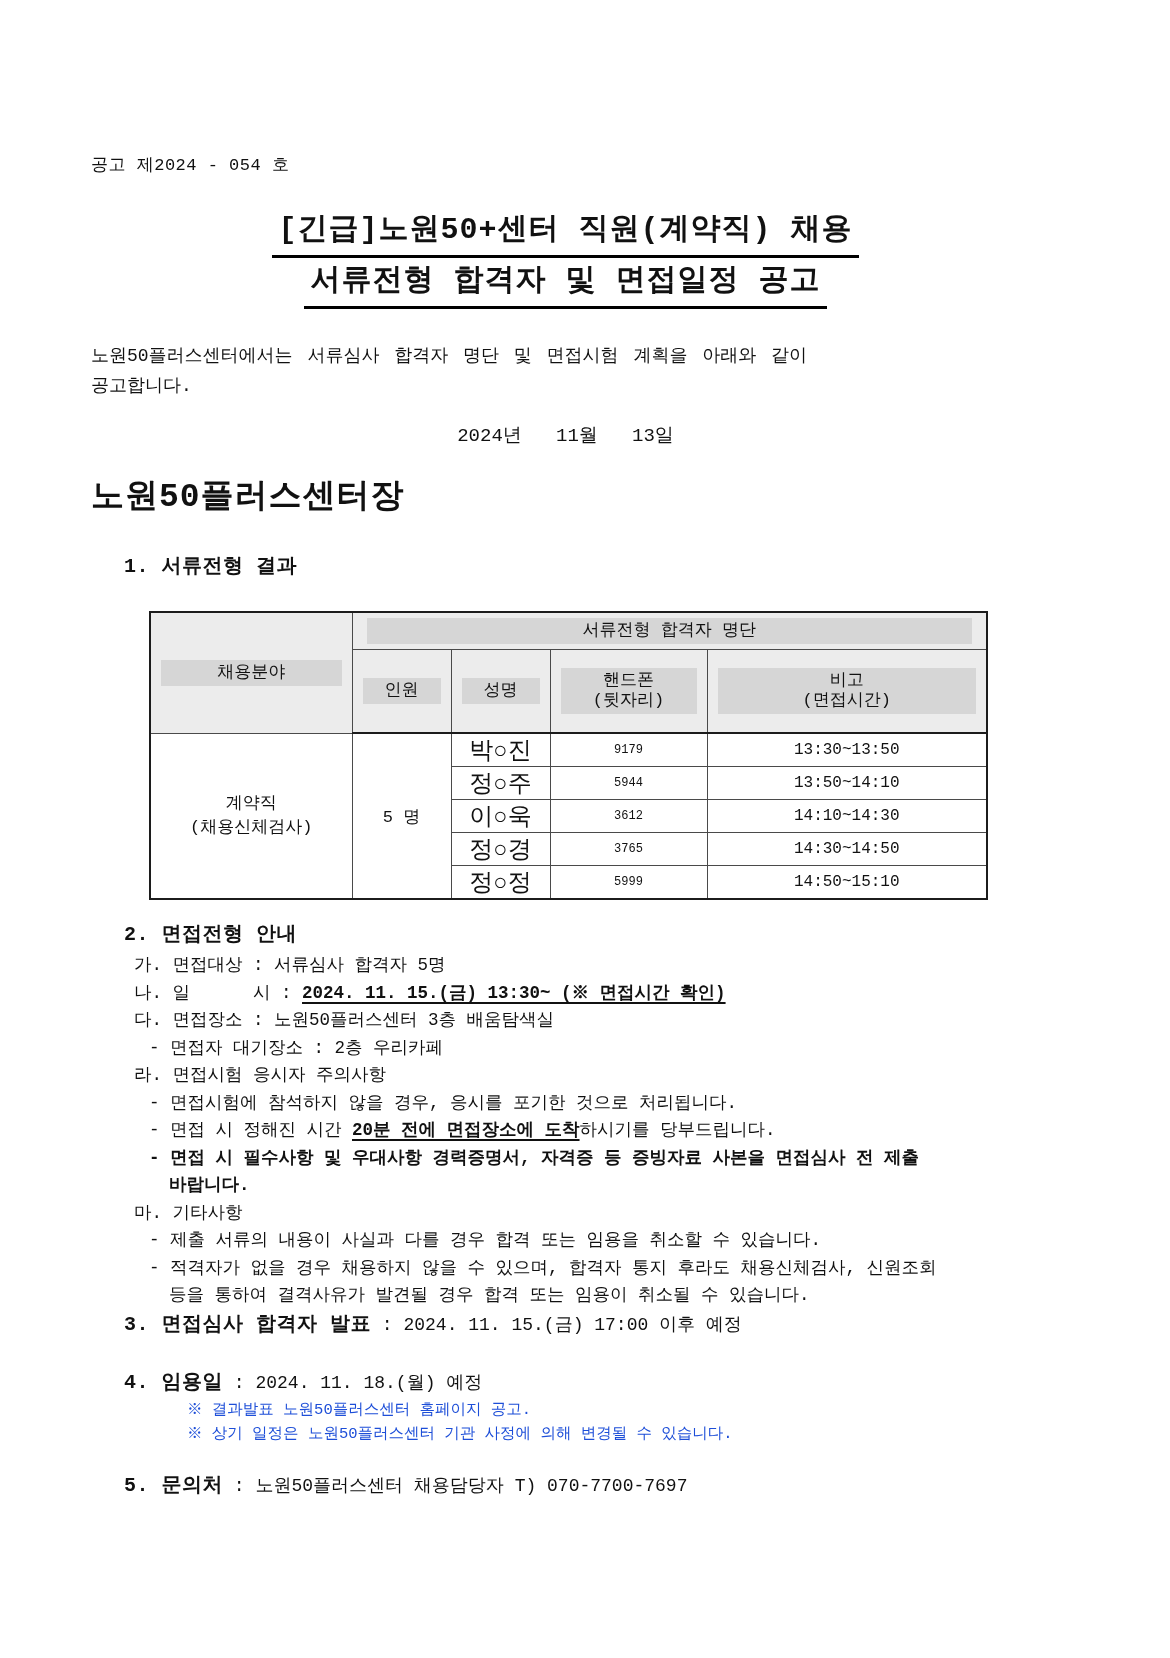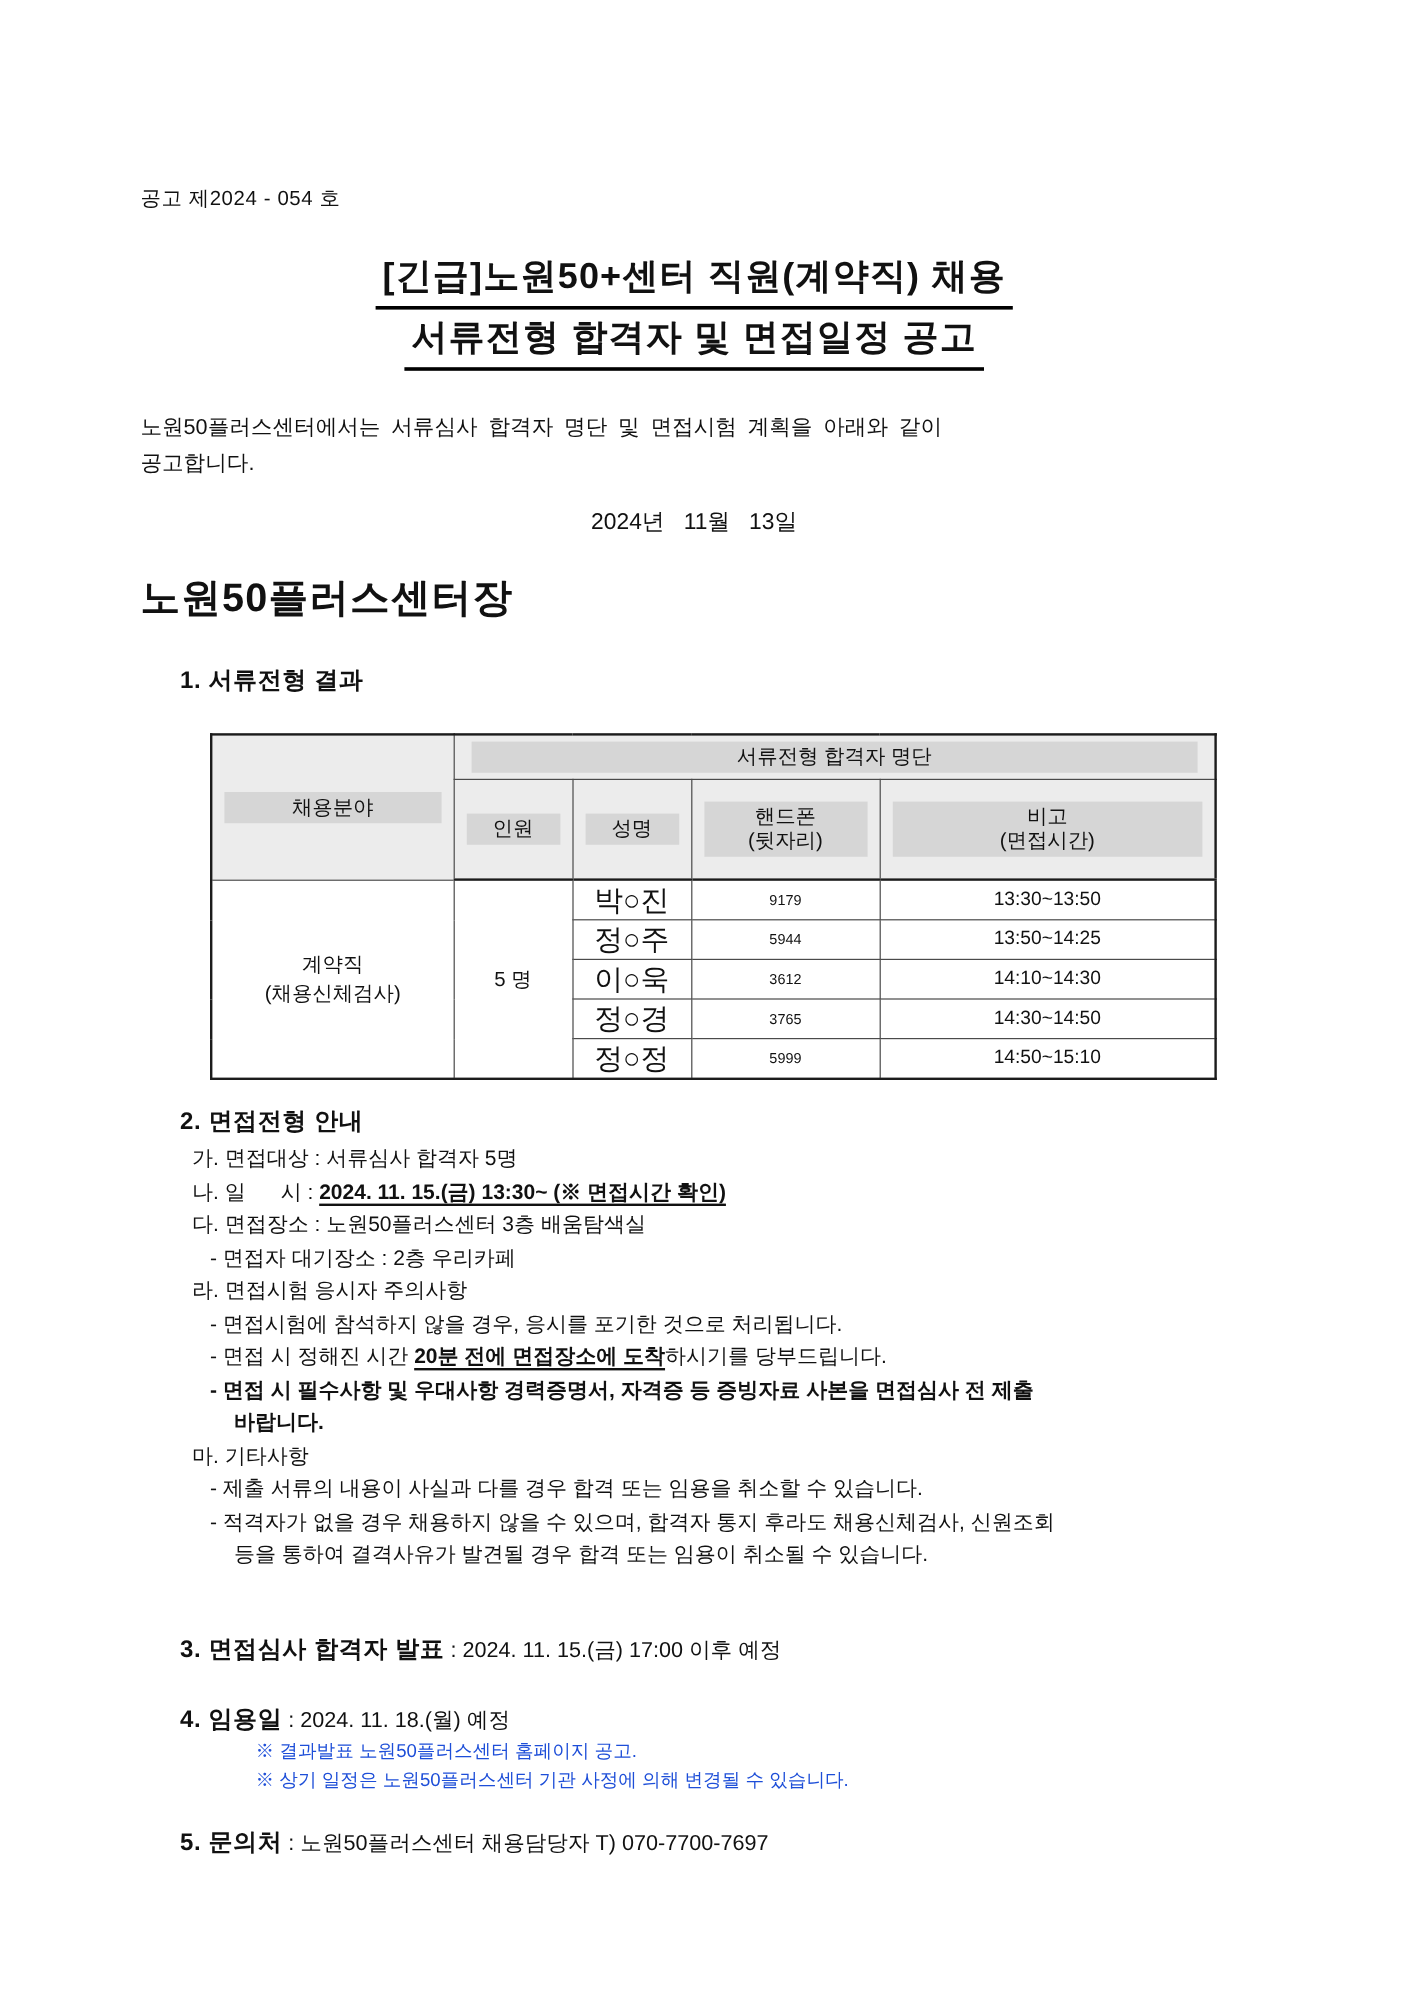--- a/index.html
+++ b/index.html
@@ -1,24 +1,24 @@
 <!DOCTYPE html>
 <html lang="ko"><head>
 <meta charset="utf-8">
 <style>
   html,body{margin:0;padding:0;background:#fff;}
   .sheet{
     position:relative;
     width:1170px;height:1634px;
     background:#ffffff;
-    font-family:Liberation Sans, sans-serif;
+    font-family:Liberation Mono, monospace;
     color:#111;
     overflow:hidden;
     box-sizing:border-box;
-    padding:155px 130px 0 117px;
+    padding:155px 130px 0 91px;
   }
   .doc-number{font-size:17px;line-height:22px;letter-spacing:.5px;}
   .title{margin-top:30px;text-align:center;font-size:30px;font-weight:bold;line-height:47px;letter-spacing:1px;}
   .title .tl{display:inline-block;border-bottom:3px solid #000;padding:0 6px 1px 6px;}
   .intro{margin-top:32px;font-size:18px;line-height:30px;word-spacing:4px;}
   .date-line{margin-top:22px;text-align:center;font-size:19px;line-height:26px;white-space:pre-wrap;}
   .signer{margin-top:32px;text-align:left;font-size:33px;font-weight:bold;line-height:34px;letter-spacing:1px;}
   .sec-h{margin:0;font-size:20px;font-weight:bold;line-height:28px;margin-left:33px;letter-spacing:.5px;}
   .sec1-h{margin-top:38px;}
   .sec2-h{margin-top:20px;line-height:30px;}
@@ -54,21 +54,21 @@
   .li{padding-left:43px;}
   .li-sub{padding-left:58px;}
   .li-wrap2{padding-left:78px;}
   .bu{font-weight:bold;text-decoration:underline;text-decoration-thickness:2px;text-underline-offset:4px;}
   .b{font-weight:bold;}
   .pre{white-space:pre-wrap;}
 
   
   .bsec{margin-left:33px;font-size:18px;line-height:30px;}
   .bsec .h{font-size:20px;font-weight:bold;letter-spacing:.5px;}
-  .sec3{margin-top:50px;}
+  .sec3{}
   .sec4{margin-top:28px;}
   .sec5{margin-top:25px;}
   .note{margin-left:63px;font-size:15.5px;line-height:24px;color:#1d4ed8;}
 </style>
 </head>
 <body>
 
 <div class="sheet">
 
   <div class="doc-number">공고 제2024 - 054 호</div>
@@ -132,21 +132,21 @@
         <span>(채용신체검사)</span>
       </td>
       <td class="count-cell" rowspan="5">5 명</td>
       <td class="name-cell">박○진</td>
       <td class="phone-cell">9179</td>
       <td class="time-cell">13:30~13:50</td>
     </tr>
     <tr>
       <td class="name-cell">정○주</td>
       <td class="phone-cell">5944</td>
-      <td class="time-cell">13:50~14:25</td>
+      <td class="time-cell">13:50~14:10</td>
     </tr>
     <tr>
       <td class="name-cell">이○욱</td>
       <td class="phone-cell">3612</td>
       <td class="time-cell">14:10~14:30</td>
     </tr>
     <tr>
       <td class="name-cell">정○경</td>
       <td class="phone-cell">3765</td>
       <td class="time-cell">14:30~14:50</td>

